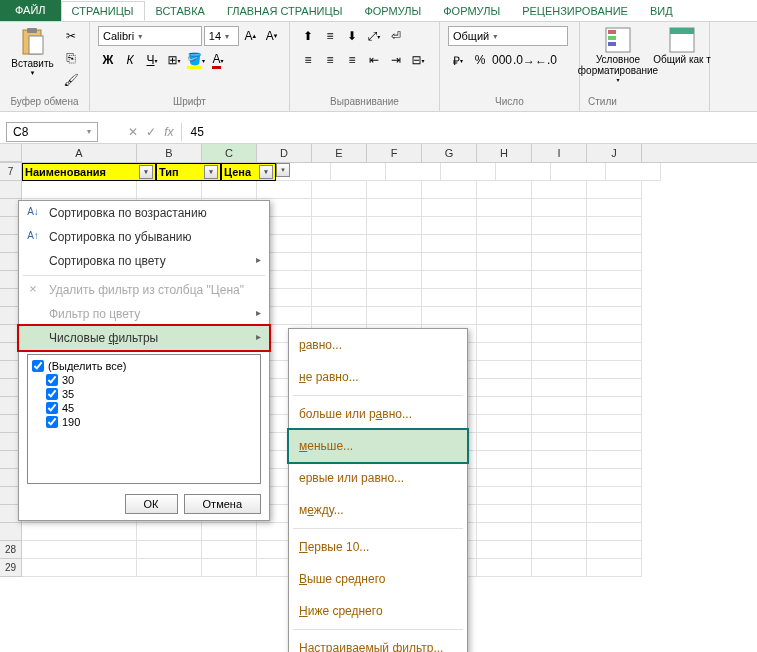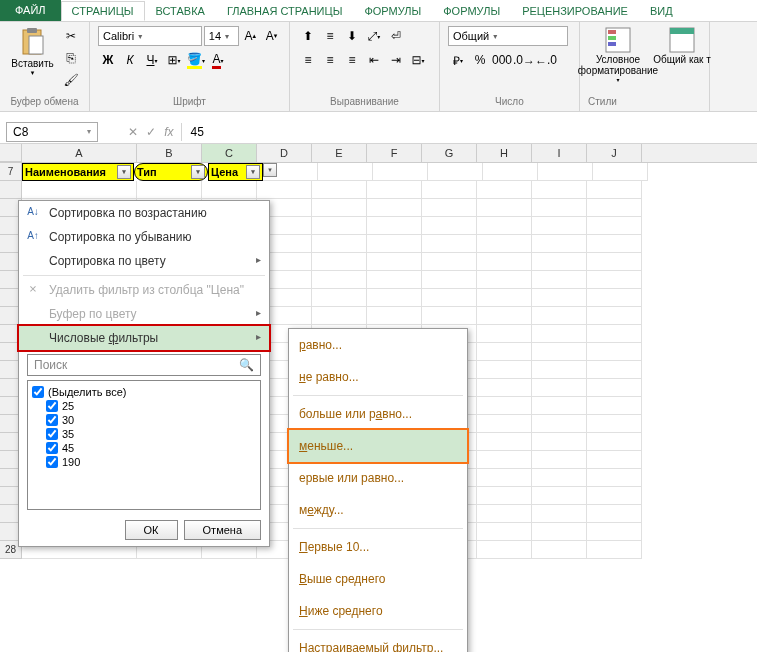--- a/index.html
+++ b/index.html
@@ -46,21 +46,21 @@
 .menu-icon{position:absolute;left:6px;width:16px;text-align:center;font-size:10px}
 .menu-sep{height:1px;background:#e0e0e0;margin:2px 4px}
 .search-box{margin:4px 8px;border:1px solid #888;padding:3px 6px;display:flex;justify-content:space-between;align-items:center;color:#888}
 .checklist{margin:4px 8px;border:1px solid #888;height:130px;padding:4px;overflow:auto;background:#fff}
 .check-item{display:flex;align-items:center;gap:4px;padding:1px 0;font-size:11px}
 .check-item input{width:12px;height:12px}
 .menu-buttons{display:flex;justify-content:flex-end;gap:6px;padding:6px 8px}
 .btn{border:1px solid #888;background:linear-gradient(#fff,#e8e8e8);padding:3px 18px;font-size:11px;cursor:pointer}
 .submenu{position:absolute;left:288px;top:328px;width:180px;background:#fff;border:1px solid #999;box-shadow:2px 2px 6px rgba(0,0,0,.3);font-size:12px;z-index:11}
 .sub-item{padding:9px 10px;cursor:pointer;color:#a16207}
-.sub-item.hl{background:#d0e8d0;border:2px solid #f97316;margin:-2px}
+.sub-item.hl{background:#d0e8d0;border:2px solid #0f766e;margin:-2px}
 .sub-item u{text-decoration:underline}
 </style>
 </head>
 <body>
 
 <div class="tabs">
   <div class="tab file">ФАЙЛ</div>
   <div class="tab active">СТРАНИЦЫ</div>
   <div class="tab">ВСТАВКА</div>
   <div class="tab">ГЛАВНАЯ СТРАНИЦЫ</div>
@@ -223,25 +223,25 @@
         <div class="colhead" style="width: 55px;">F</div>
         <div class="colhead" style="width: 55px;">G</div>
         <div class="colhead" style="width: 55px;">H</div>
         <div class="colhead" style="width: 55px;">I</div>
         <div class="colhead" style="width: 55px;">J</div>
       </div>
   </div>
   <div id="grid-rows">
       <div class="grid-row">
         <div class="rowhead">7</div>
-        <div class="cell header-cell" style="width: 112px;">
+        <div class="cell header-cell" style="width: 134px;">
           <span>Наименования</span>
           <div class="filter-btn">▾</div>
         </div>
-        <div class="cell header-cell" style="width: 74px; border-radius: 9px;">
+        <div class="cell header-cell" style="width: 65px;">
           <span>Тип</span>
           <div class="filter-btn">▾</div>
         </div>
         <div class="cell header-cell" style="width: 55px;">
           <span>Цена</span>
           <div class="filter-btn">▾</div>
         </div>
         <div class="cell" style="width: 55px; padding: 0px;">
           <div class="filter-btn">▾</div>
         </div>
@@ -518,43 +518,48 @@
         <div class="cell" style="width: 65px;"></div>
         <div class="cell" style="width: 55px;"></div>
         <div class="cell" style="width: 55px;"></div>
         <div class="cell" style="width: 55px;"></div>
         <div class="cell" style="width: 55px;"></div>
         <div class="cell" style="width: 55px;"></div>
         <div class="cell" style="width: 55px;"></div>
         <div class="cell" style="width: 55px;"></div>
         <div class="cell" style="width: 55px;"></div>
       </div>
+      <div class="grid-row">
+        <div class="rowhead">29</div>
+        <div class="cell" style="width: 115px;"></div>
+        <div class="cell" style="width: 65px;"></div>
+        <div class="cell" style="width: 55px;"></div>
+        <div class="cell" style="width: 55px;"></div>
+        <div class="cell" style="width: 55px;"></div>
+        <div class="cell" style="width: 55px;"></div>
+        <div class="cell" style="width: 55px;"></div>
+        <div class="cell" style="width: 55px;"></div>
+        <div class="cell" style="width: 55px;"></div>
+        <div class="cell" style="width: 55px;"></div>
+      </div>
     </div>
 </div>
 
 <div class="filter-menu">
   <div class="menu-item"><span class="menu-icon" style="color:#36a">A↓</span><span>Сортировка по возрастанию</span></div>
   <div class="menu-item"><span class="menu-icon" style="color:#36a">A↑</span><span>Сортировка по убыванию</span></div>
   <div class="menu-item sub"><span>Сортировка по цвету</span></div>
   <div class="menu-sep"></div>
   <div class="menu-item disabled"><span class="menu-icon">⨯</span><span>Удалить фильтр из столбца "Цена"</span></div>
-  <div class="menu-item sub disabled"><span>Буфер по цвету</span></div>
+  <div class="menu-item sub disabled"><span>Фильтр по цвету</span></div>
   <div class="menu-item sub highlight"><span>Числовые <u>ф</u>ильтры</span></div>
-  <div class="search-box">
-      <span>Поиск</span>
-      <span>🔍</span>
-    </div>
   <div class="checklist" id="checklist">
       <div class="check-item" style="padding-left: 0px;">
         <input type="checkbox" checked="" style="">
         <span>(Выделить все)</span>
-      </div>
-      <div class="check-item" style="padding-left: 14px;">
-        <input type="checkbox" checked="" style="">
-        <span>25</span>
       </div>
       <div class="check-item" style="padding-left: 14px;">
         <input type="checkbox" checked="" style="">
         <span>30</span>
       </div>
       <div class="check-item" style="padding-left: 14px;">
         <input type="checkbox" checked="" style="">
         <span>35</span>
       </div>
       <div class="check-item" style="padding-left: 14px;">

